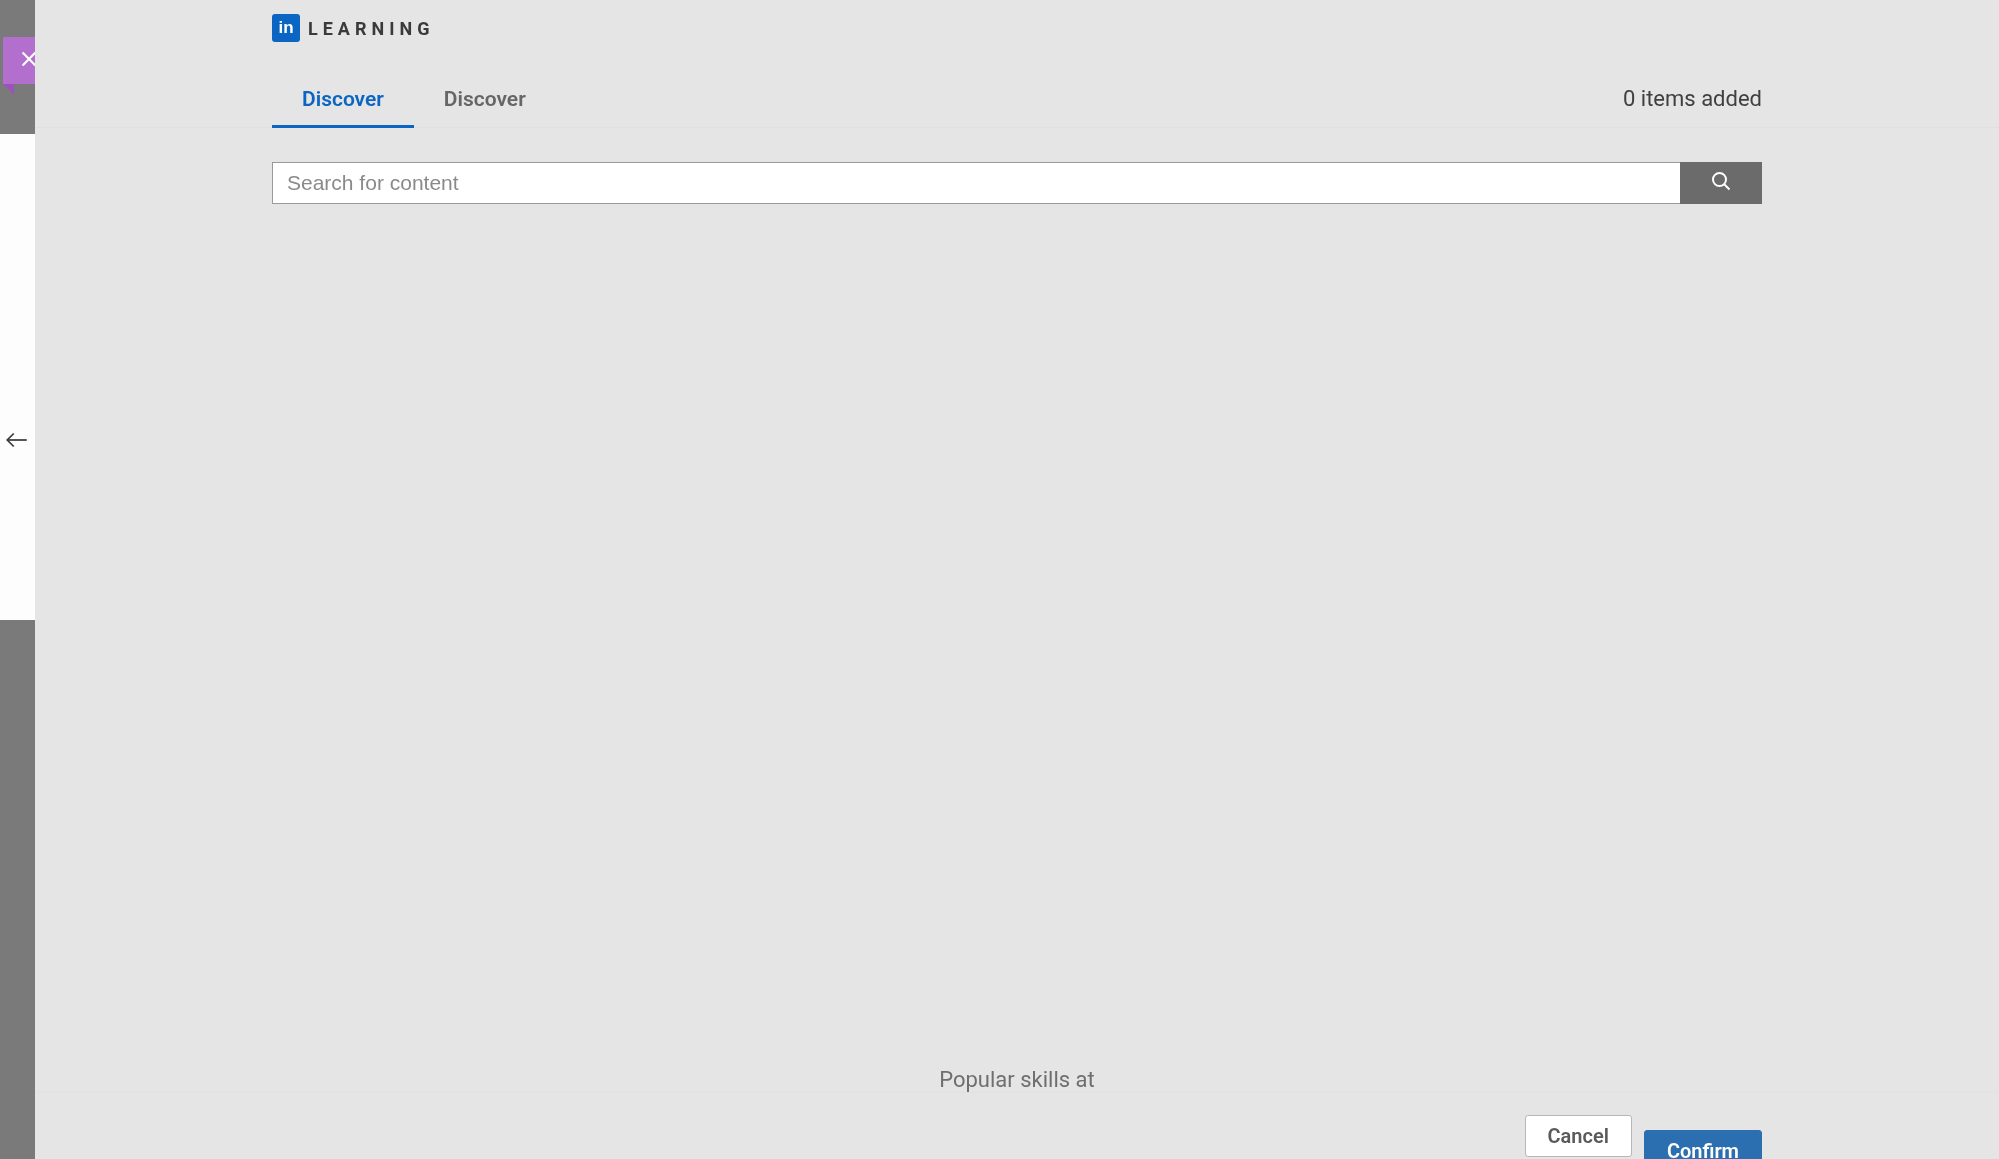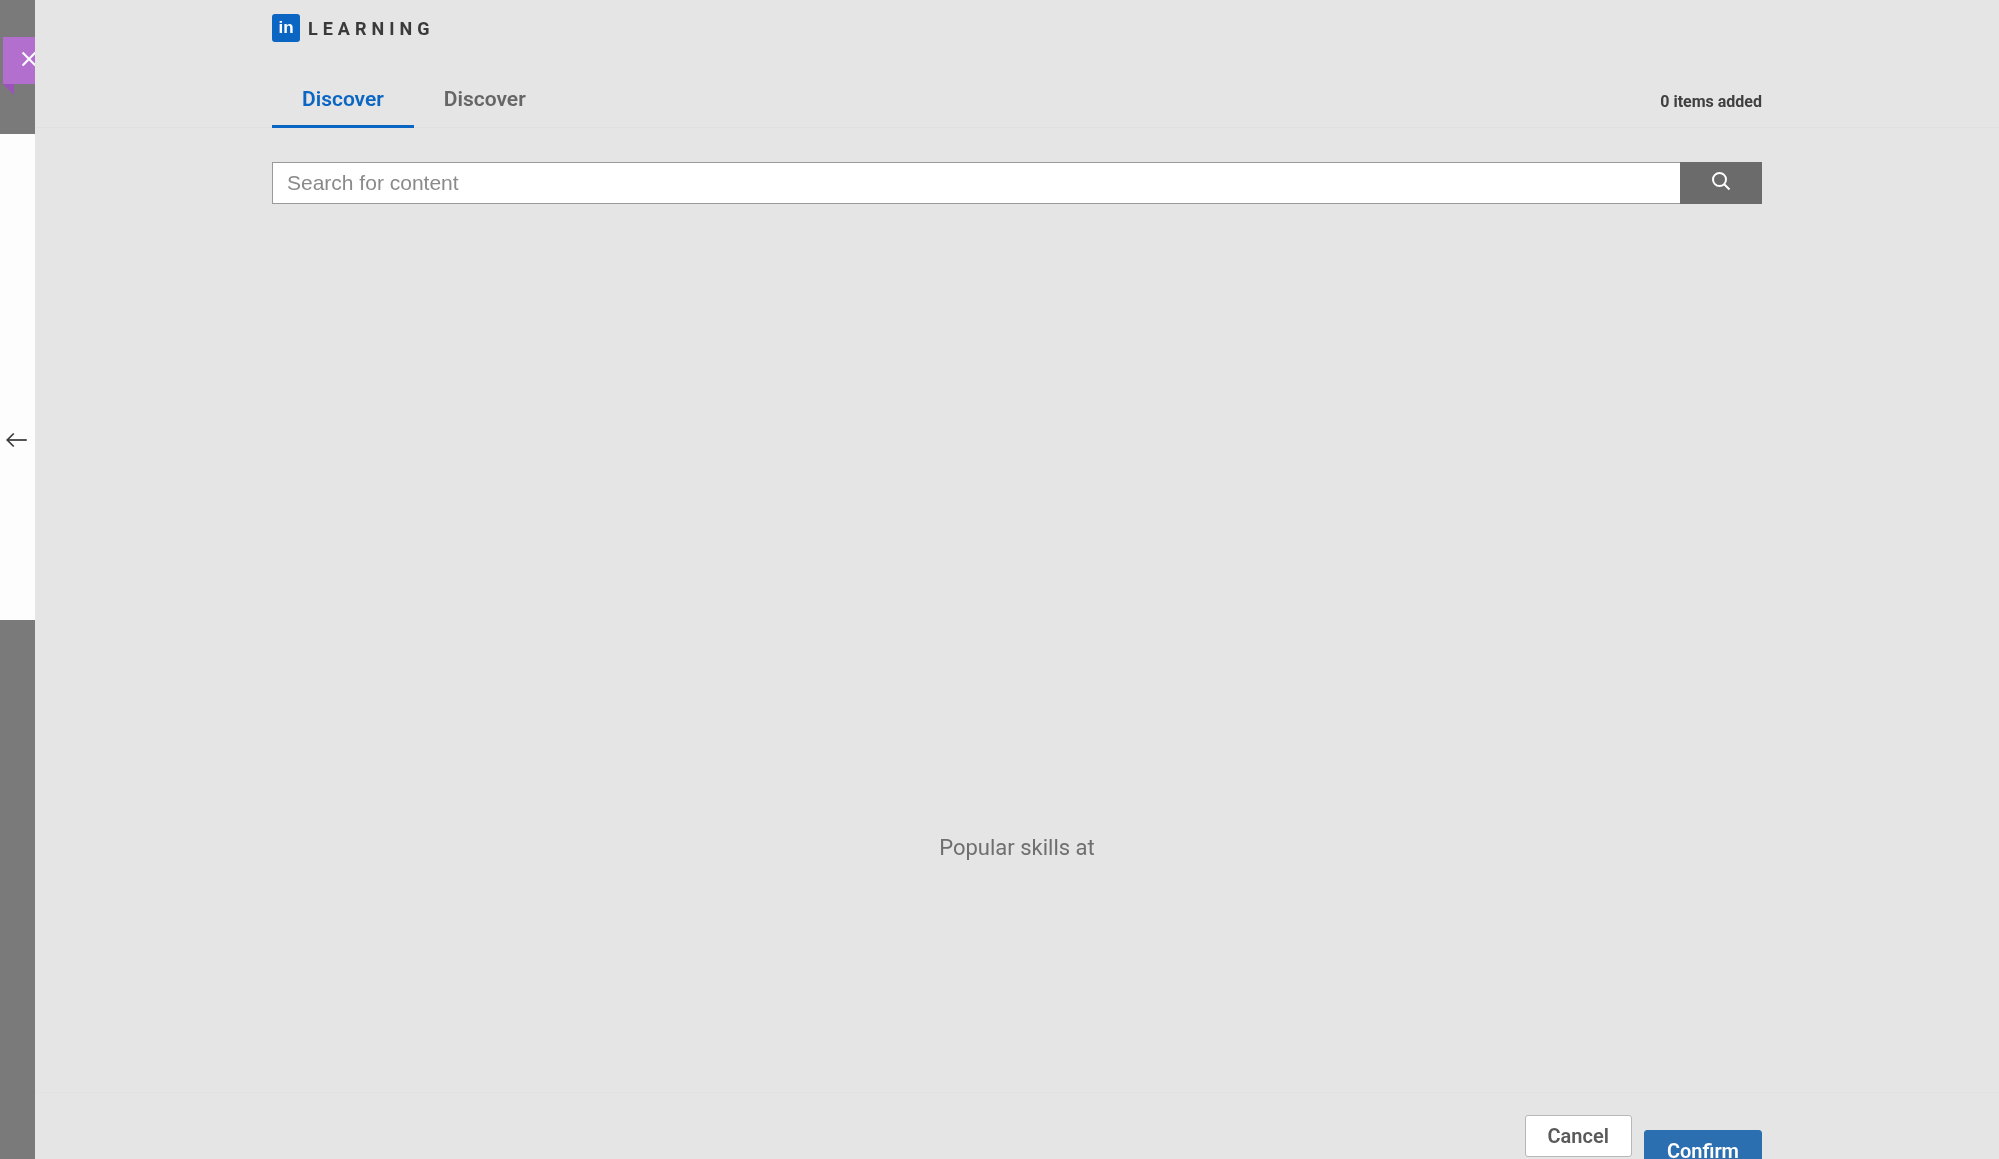--- a/index.html
+++ b/index.html
@@ -124,22 +124,22 @@
     color:#0a66c2;
   }
   .tab.active::after{
     content:"";
     position:absolute;
     left:0;right:0;bottom:-1px;
     height:3px;
     background:#0a66c2;
   }
   .items-added {
-    font-size:16px;
-    font-weight:700;
+    font-size:22px;
+    font-weight:400;
     color:#404040;
     padding-bottom:16px;
   }
 
   .search-row {
     padding: 34px 237px 0 237px;
     display:flex;
   }
   .search-input {
     flex:1;
@@ -162,21 +162,21 @@
     display:flex;
     align-items:center;
     justify-content:center;
     cursor:pointer;
   }
   .search-btn svg { width:24px;height:24px; stroke:#fff; stroke-width:2; fill:none;}
 
   .body-area {
     flex:1;
     display:flex;
-    align-items:center;
+    align-items:flex-end;
     justify-content:center;
     padding-top: 398px;
   }
   .popular-text{
     font-size:22px;
     color:#6f6f6f;
   }
 
   .footer {
     border-top:1px solid #e2e2e2;

